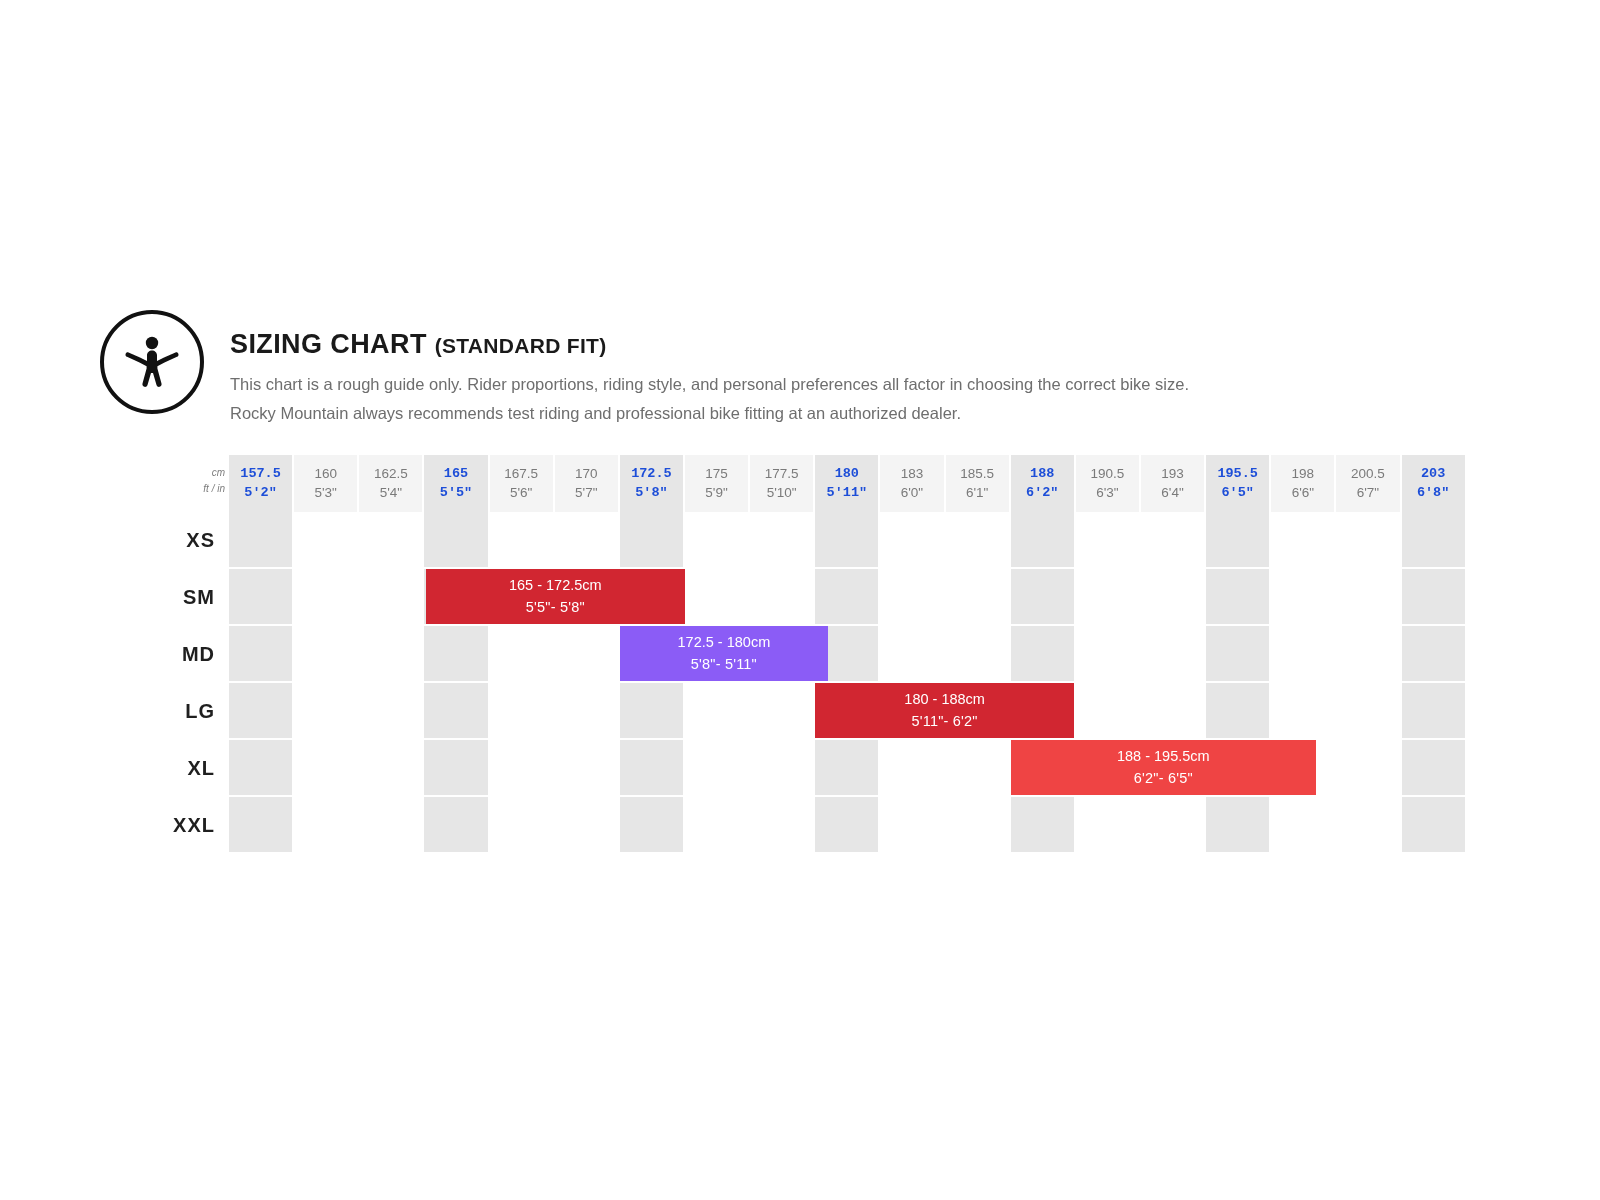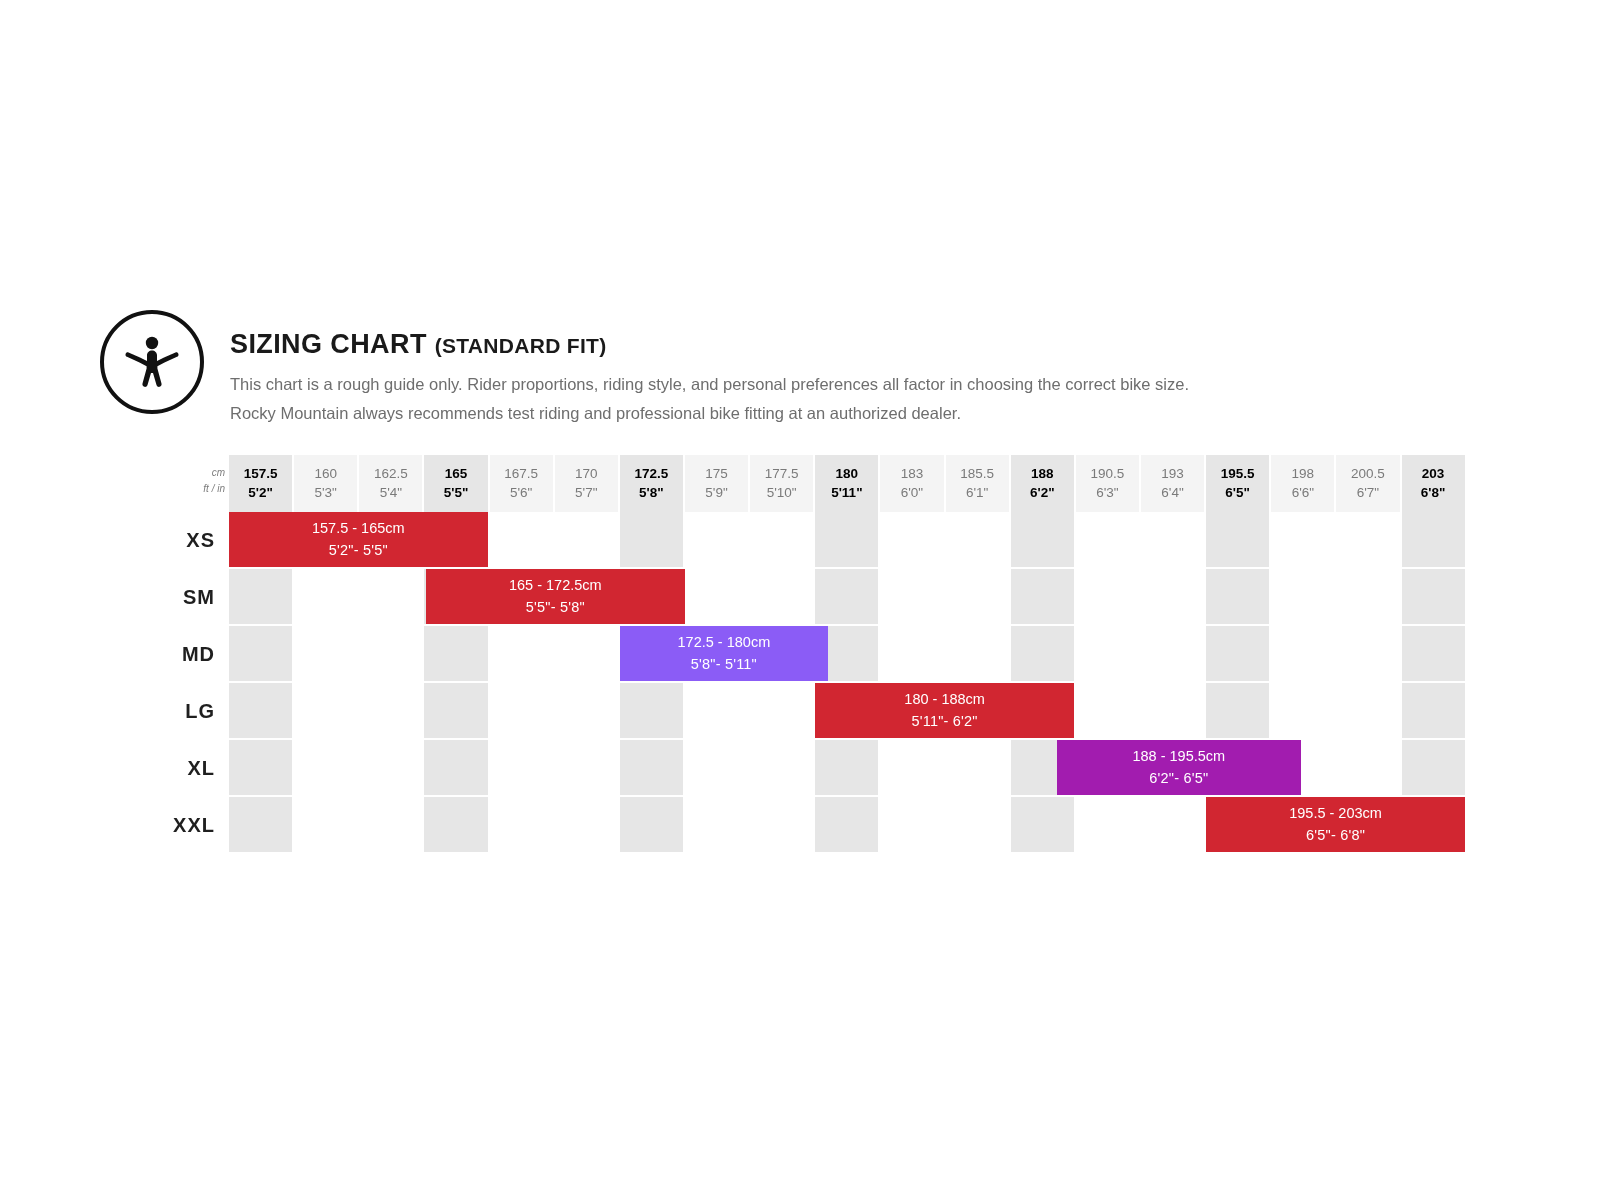--- a/index.html
+++ b/index.html
@@ -116,22 +116,23 @@
   .hcell.plain { background: #f4f4f4; }
   .hcell .cm {
     font-size: 13.5px;
     color: #7a7a7a;
   }
   .hcell .ft {
     font-size: 13.5px;
     color: #7a7a7a;
   }
   .hcell.shade .cm, .hcell.shade .ft {
-    color: #000000;
+    color: #1d4ed8;
     font-weight: bold;
+    font-family: Liberation Mono, monospace;
   }
 
   
   .brow {
     display: flex;
     height: 57px;
     position: relative;
   }
   .bcell {
     width: 65.15px;
@@ -296,24 +297,20 @@
             <div class="bcell shade"></div>
             <div class="bcell plain"></div>
             <div class="bcell plain"></div>
             <div class="bcell shade"></div>
             <div class="bcell plain"></div>
             <div class="bcell plain"></div>
             <div class="bcell shade"></div>
             <div class="bcell plain"></div>
             <div class="bcell plain"></div>
             <div class="bcell shade"></div>
-            <div class="bar" style="left: 0px; width: 258.6px; background: rgb(209, 38, 49);">
-              <div class="l1">157.5 - 165cm</div>
-              <div class="l2">5'2"- 5'5"</div>
-            </div>
           </div>
           <div class="brow">
             <div class="rowlabel">SM</div>
             <div class="bcell shade"></div>
             <div class="bcell plain"></div>
             <div class="bcell plain"></div>
             <div class="bcell shade"></div>
             <div class="bcell plain"></div>
             <div class="bcell plain"></div>
             <div class="bcell shade"></div>
@@ -400,21 +397,21 @@
             <div class="bcell shade"></div>
             <div class="bcell plain"></div>
             <div class="bcell plain"></div>
             <div class="bcell shade"></div>
             <div class="bcell plain"></div>
             <div class="bcell plain"></div>
             <div class="bcell shade"></div>
             <div class="bcell plain"></div>
             <div class="bcell plain"></div>
             <div class="bcell shade"></div>
-            <div class="bar" style="left: 781.8px; width: 244px; background: #a21caf; margin-left: 46px;">
+            <div class="bar" style="left: 781.8px; width: 305px; background: #ef4444;">
               <div class="l1">188 - 195.5cm</div>
               <div class="l2">6'2"- 6'5"</div>
             </div>
           </div>
           <div class="brow">
             <div class="rowlabel">XXL</div>
             <div class="bcell shade"></div>
             <div class="bcell plain"></div>
             <div class="bcell plain"></div>
             <div class="bcell shade"></div>
@@ -426,22 +423,18 @@
             <div class="bcell shade"></div>
             <div class="bcell plain"></div>
             <div class="bcell plain"></div>
             <div class="bcell shade"></div>
             <div class="bcell plain"></div>
             <div class="bcell plain"></div>
             <div class="bcell shade"></div>
             <div class="bcell plain"></div>
             <div class="bcell plain"></div>
             <div class="bcell shade"></div>
-            <div class="bar" style="left: 977.25px; width: 258.6px; background: rgb(209, 38, 49);">
-              <div class="l1">195.5 - 203cm</div>
-              <div class="l2">6'5"- 6'8"</div>
-            </div>
           </div>
         </div>
     </div>
   </div>
 
 </div>
 
 </body></html>

